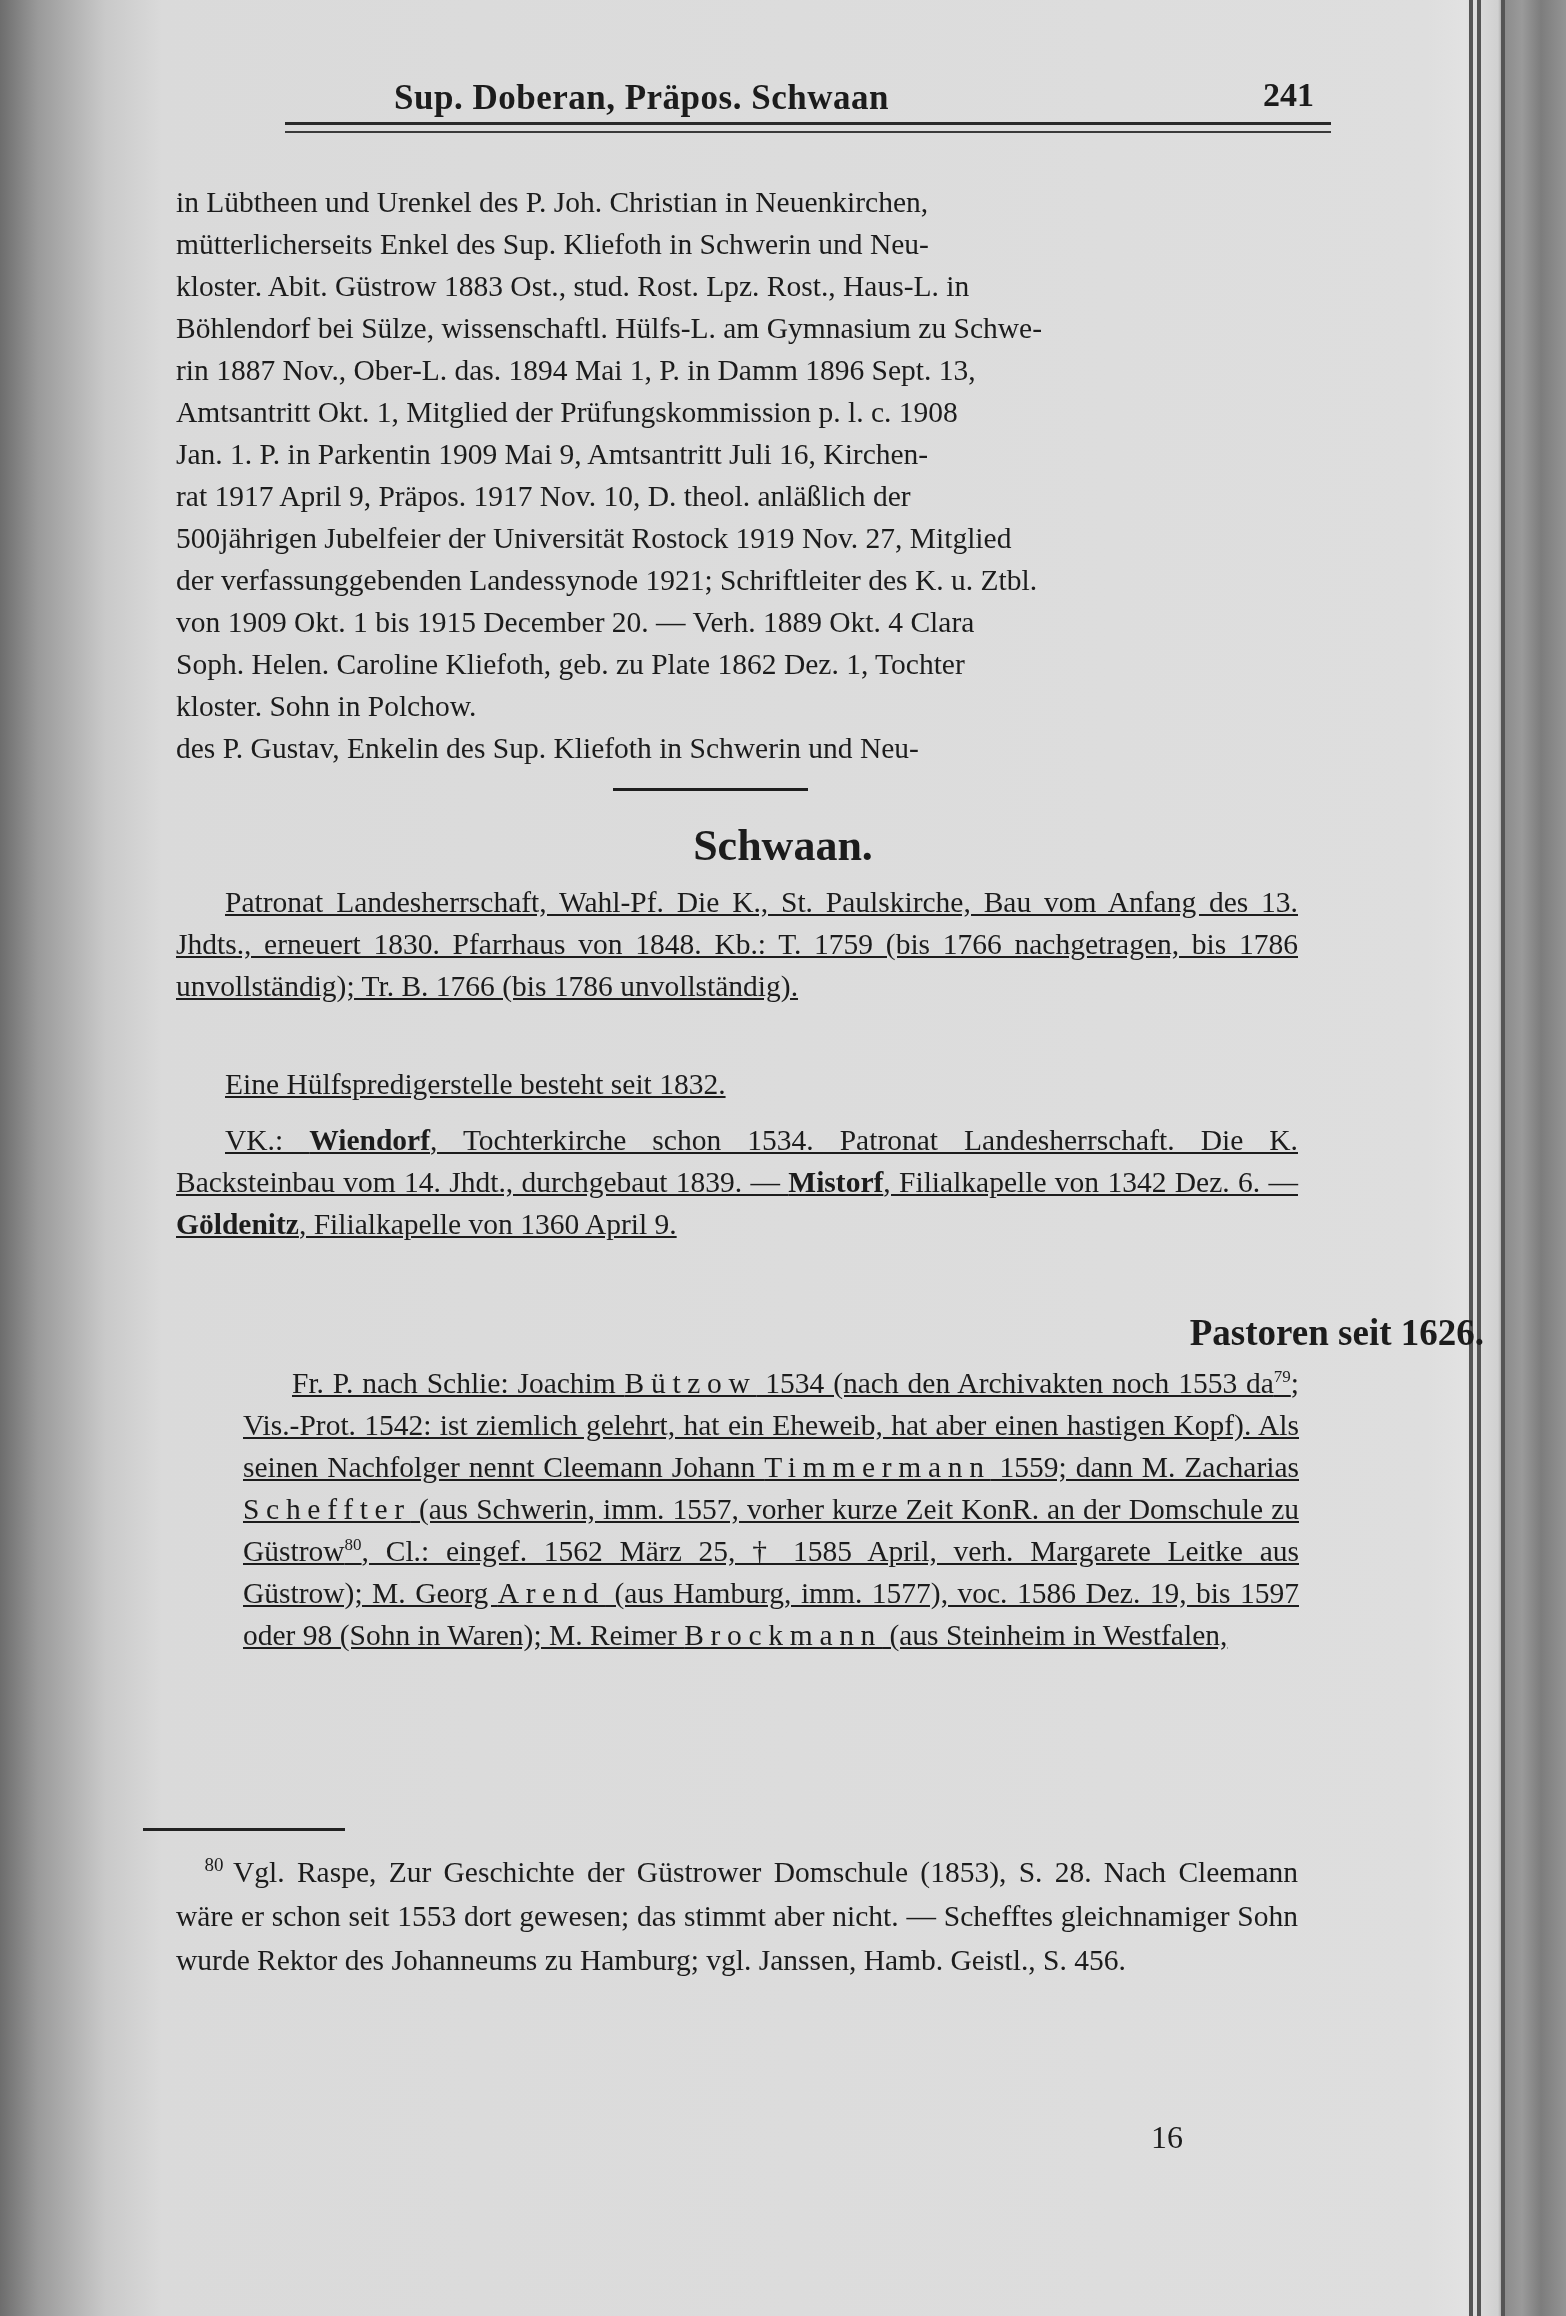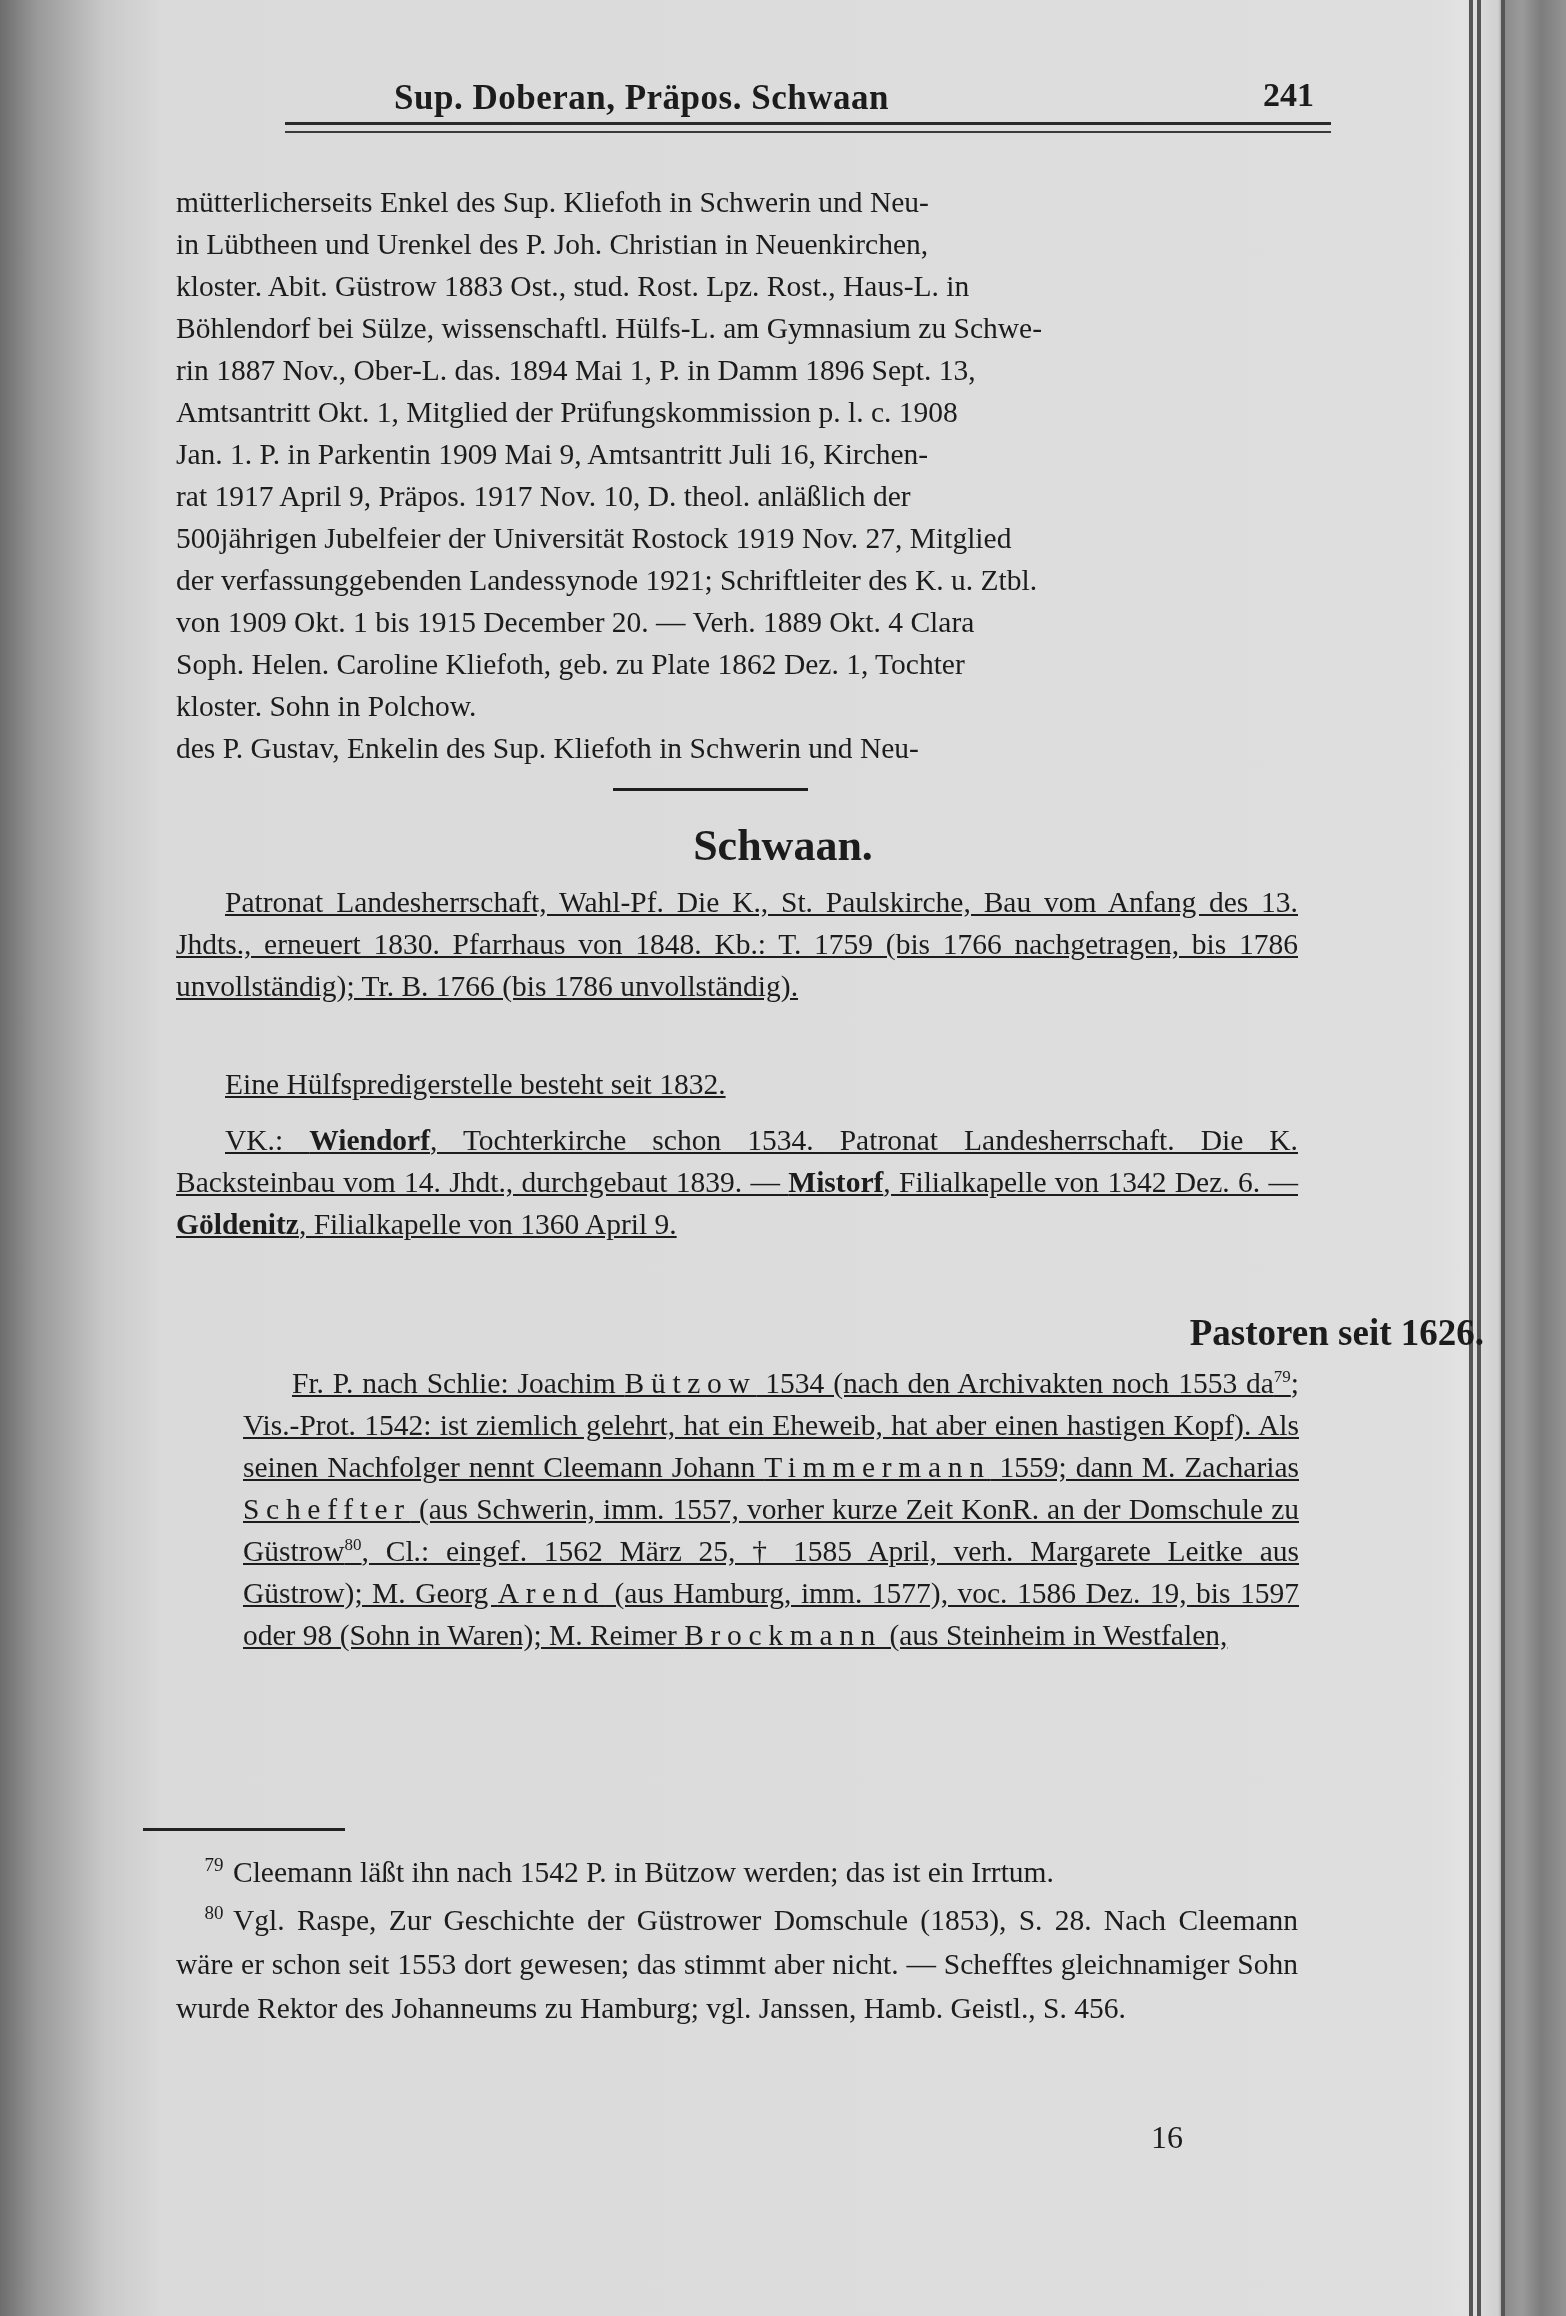--- a/index.html
+++ b/index.html
@@ -45,22 +45,22 @@
 <div class="page">
 
   <div class="running-head">
     <span class="running-title">Sup. Doberan, Präpos. Schwaan</span>
     <span class="folio">241</span>
     <div class="head-rule-1"></div>
     <div class="head-rule-2"></div>
   </div>
 
   <div class="block" style="top:181px; text-align:left;">
+    <div>in Lübtheen und Urenkel des P. Joh. Christian in Neuenkirchen,</div>
     <div>mütterlicherseits Enkel des Sup. Kliefoth in Schwerin und Neu-</div>
-    <div>in Lübtheen und Urenkel des P. Joh. Christian in Neuenkirchen,</div>
     <div>kloster. Abit. Güstrow 1883 Ost., stud. Rost. Lpz. Rost., Haus-L. in</div>
     <div>Böhlendorf bei Sülze, wissenschaftl. Hülfs-L. am Gymnasium zu Schwe-</div>
     <div>rin 1887 Nov., Ober-L. das. 1894 Mai 1, P. in Damm 1896 Sept. 13,</div>
     <div>Amtsantritt Okt. 1, Mitglied der Prüfungskommission p. l. c. 1908</div>
     <div>Jan. 1. P. in Parkentin 1909 Mai 9, Amtsantritt Juli 16, Kirchen-</div>
     <div>rat 1917 April 9, Präpos. 1917 Nov. 10, D. theol. anläßlich der</div>
     <div>500jährigen Jubelfeier der Universität Rostock 1919 Nov. 27, Mitglied</div>
     <div>der verfassunggebenden Landessynode 1921; Schriftleiter des K. u. Ztbl.</div>
     <div>von 1909 Okt. 1 bis 1915 December 20. — Verh. 1889 Okt. 4 Clara</div>
     <div>Soph. Helen. Caroline Kliefoth, geb. zu Plate 1862 Dez. 1, Tochter</div>
@@ -85,19 +85,18 @@
 
   <div class="sub-title">Pastoren seit 1626.</div>
 
   <div class="block" style="top:1362px; left:243px; width:1056px;">
     <p class="indent"><span>Fr. P. nach Schlie: Joachim </span><span class="spaced">Bützow</span><span> 1534 (nach den Archivakten noch 1553 da</span><sup>79</sup><span>; Vis.-Prot. 1542: ist ziemlich gelehrt, hat ein Eheweib, hat aber einen hastigen Kopf). Als seinen Nachfolger nennt Cleemann Johann </span><span class="spaced">Timmermann</span><span> 1559; dann M. Zacharias </span><span class="spaced">Scheffter</span><span> (aus Schwerin, imm. 1557, vorher kurze Zeit KonR. an der Domschule zu Güstrow</span><sup>80</sup><span>, Cl.: eingef. 1562 März 25, † 1585 April, verh. Margarete Leitke aus Güstrow); M. Georg </span><span class="spaced">Arend</span><span> (aus Hamburg, imm. 1577), voc. 1586 Dez. 19, bis 1597 oder 98 (Sohn in Waren); M. Reimer </span><span class="spaced">Brockmann</span><span> (aus Steinheim in Westfalen,</span></p>
   </div>
 
   <div class="fn-rule"></div>
 
   <div class="footnotes">
-    <p><span class="fn-num">79</span><span>Cleemann läßt ihn nach 1542 P. in Bützow werden; das ist ein Irrtum.</span></p>
     <p><span class="fn-num">80</span><span>Vgl. Raspe, Zur Geschichte der Güstrower Domschule (1853), S. 28. Nach Cleemann wäre er schon seit 1553 dort gewesen; das stimmt aber nicht. — Schefftes gleichnamiger Sohn wurde Rektor des Johanneums zu Hamburg; vgl. Janssen, Hamb. Geistl., S. 456.</span></p>
   </div>
 
   <div class="signature">16</div>
 </div>
 
 
 </body></html>

